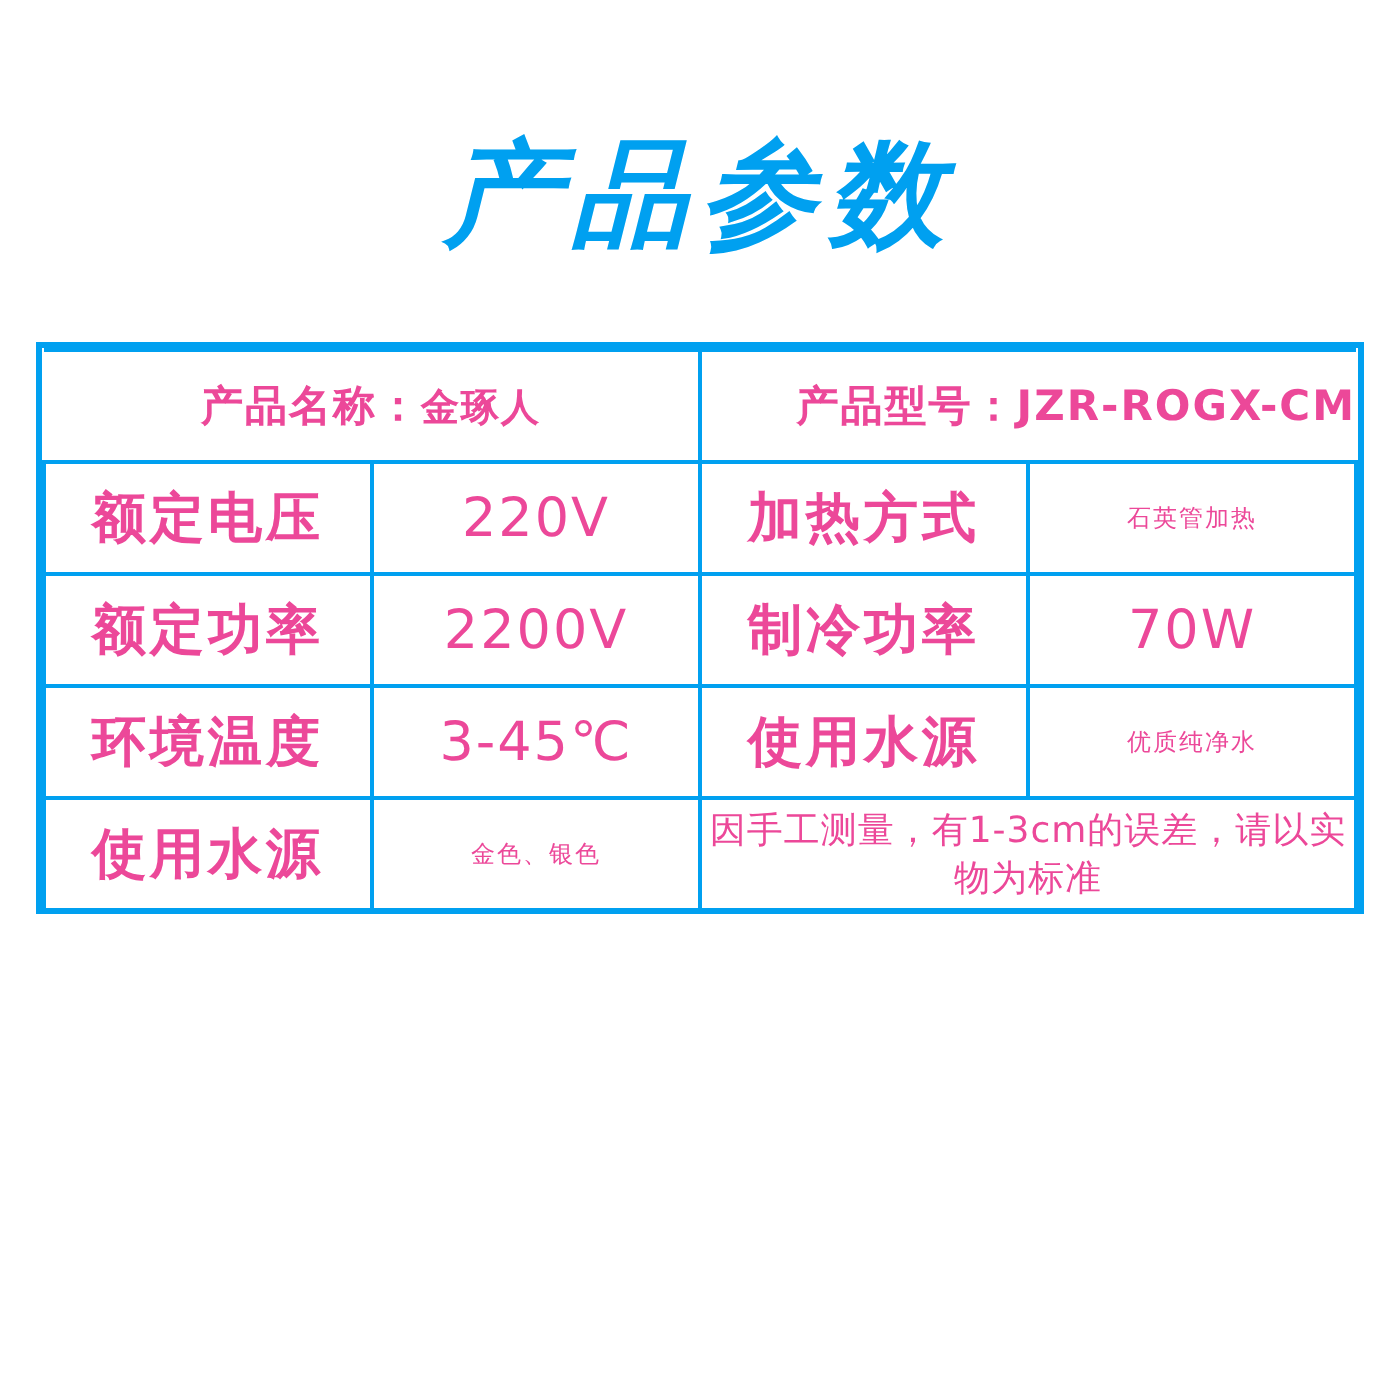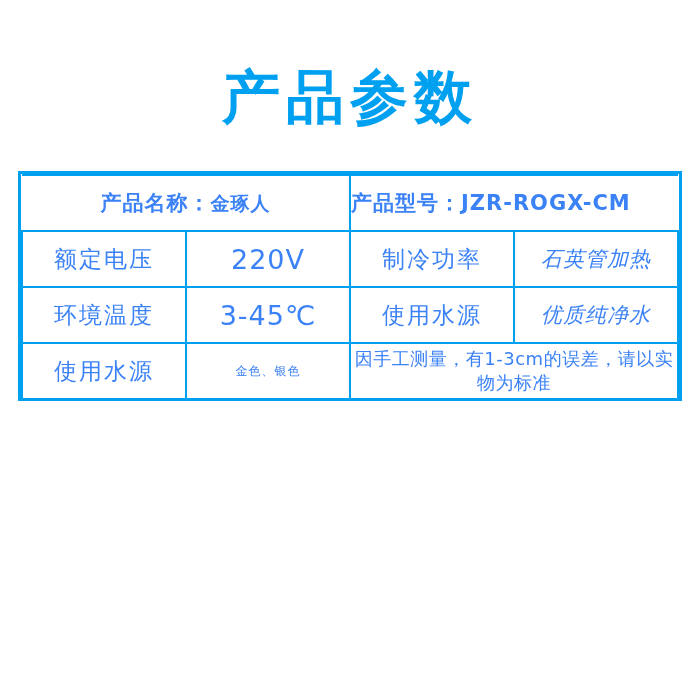--- a/index.html
+++ b/index.html
@@ -22,69 +22,69 @@
   .title {
     text-align: center;
     color: #00a0f0;
     font-size: 58px;
     font-weight: bold;
     letter-spacing: 6px;
     line-height: 1;
     padding-top: 68px;
     padding-bottom: 0;
     font-family: "DejaVu Sans", "Liberation Sans", sans-serif;
+    font-style: italic;
   }
   .table-wrap {
     margin: 45px 18px 0 18px;
     border: 3px solid #00a0f0;
     border-bottom-width: 3px;
     box-sizing: border-box;
   }
   table.spec {
     width: 100%;
     border-collapse: collapse;
     table-layout: fixed;
   }
   table.spec td {
     border: 2px solid #00a0f0;
     padding: 0;
     height: 54px;
     text-align: center;
     vertical-align: middle;
-    color: #3b82f6;
+    color: #ec4899;
     font-family: "DejaVu Sans", "Liberation Sans", sans-serif;
   }
   
   .hdr td {
     border-top: none;
     height: 46px;
     color: #00a0f0;
     font-weight: bold;
     font-size: 21px;
     letter-spacing: 1px;
   }
   .hdr td.hdr-left { border-left: none; text-align: center; }
-  .hdr td.hdr-right { border-right: none; text-align: left; }
+  .hdr td.hdr-right { border-right: none; text-align: right; }
   .hdr .brand {
     font-size: 19px;
   }
   .label {
-    font-size: 23px;
-    font-weight: normal;
+    font-size: 27px;
+    font-weight: bold;
     letter-spacing: 2px;
     width: 160px;
   }
   .value {
     font-size: 27px;
     letter-spacing: 1px;
     width: 175px;
   }
   .value.small {
-    font-size: 21px;
-    font-style: italic;
+    font-size: 12px;
   }
   td.edge-left { border-left: none; }
   td.edge-right { border-right: none; }
   tr.last td { border-bottom: none; }
   .note {
     color: #ff0000;
     font-size: 18px;
     letter-spacing: 0.5px;
   }
   .colors {
@@ -108,25 +108,31 @@
             <span>产品名称：</span><span class="brand">金琢人</span>
           </td>
           <td class="hdr-right" colspan="2">
             <span>产品型号：</span><span>JZR-ROGX-CM</span>
           </td>
         </tr>
 
         <tr>
           <td class="label edge-left">额定电压</td>
           <td class="value">220V</td>
-          <td class="label">制冷功率</td>
+          <td class="label">加热方式</td>
           <td class="value small edge-right">石英管加热</td>
         </tr>
 
 
+        <tr>
+          <td class="label edge-left">额定功率</td>
+          <td class="value">2200V</td>
+          <td class="label">制冷功率</td>
+          <td class="value edge-right">70W</td>
+        </tr>
 
 
         <tr>
           <td class="label edge-left">环境温度</td>
           <td class="value">3-45℃</td>
           <td class="label">使用水源</td>
           <td class="value small edge-right">优质纯净水</td>
         </tr>
 
 

